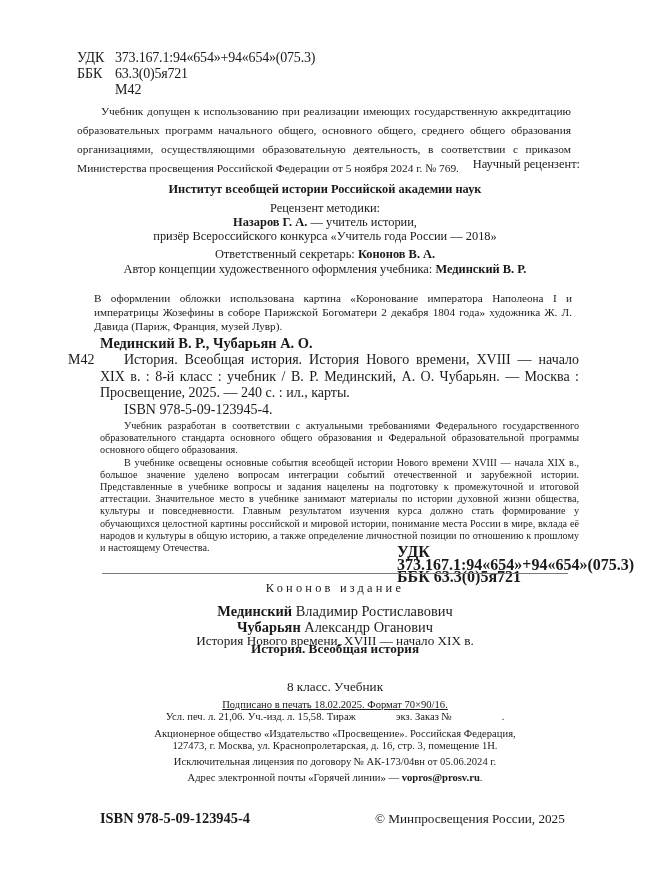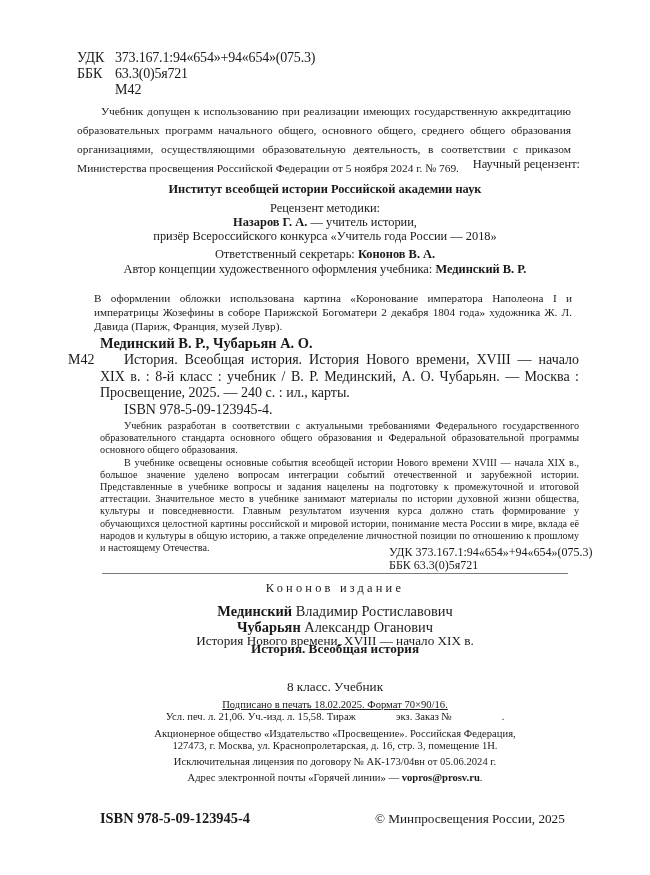--- a/index.html
+++ b/index.html
@@ -37,21 +37,21 @@
 
     
     .authors { left: 100px; top: 335px; font-size: 14.4px; line-height: 16px; font-weight: bold; }
     .m42-left { left: 68px; top: 352px; font-size: 14px; line-height: 16px; }
     .biblio { left: 100px; top: 352px; width: 479px; font-size: 14px; line-height: 16.5px; text-indent: 24px; }
     .isbn-mid { left: 124px; top: 402px; font-size: 14px; line-height: 16px; }
 
     .annot { left: 100px; top: 420px; width: 479px; font-size: 10.2px; line-height: 12.2px; }
     .annot p { margin: 0; text-indent: 24px; }
 
-    .udk-right { left: 389px; top: 546px; font-size: 12px; line-height: 12.5px; font-weight: normal; }
+    .udk-right { left: 397px; top: 546px; font-size: 16px; line-height: 12.5px; font-weight: bold; }
 
     .rule { left: 102px; top: 573px; width: 466px; height: 1px; background: #7a7a7a; }
 
     .edition-label { left: 100px; top: 581px; width: 470px; font-size: 12.4px; letter-spacing: 3.2px; }
     .full-name { left: 100px; width: 470px; font-size: 14.4px; line-height: 16px; }
     .fn1 { top: 603px; }
     .fn2 { top: 619px; }
     .title1 { left: 100px; top: 641px; width: 470px; font-size: 13.2px; font-weight: bold; }
     .title2 { left: 100px; top: 633px; width: 470px; font-size: 13.2px; font-weight: normal; }
     .grade { left: 100px; top: 679px; width: 470px; font-size: 13.2px; }

